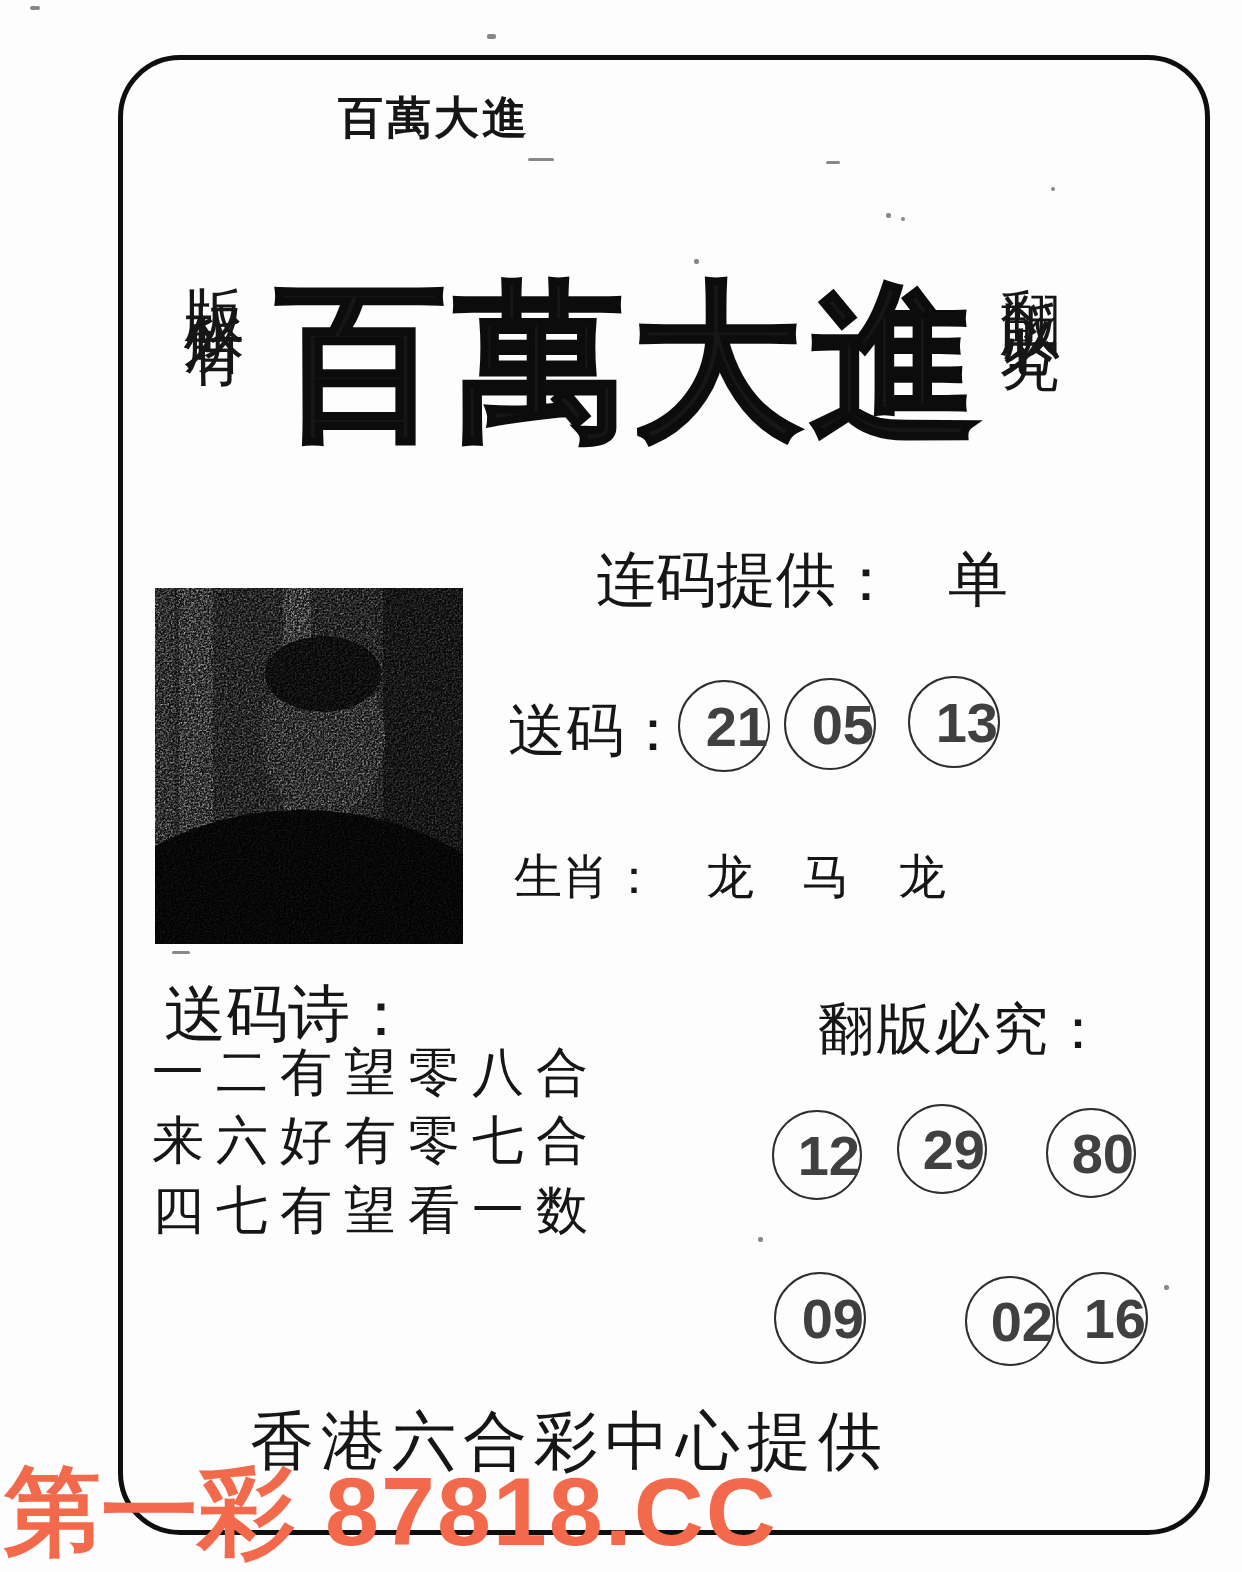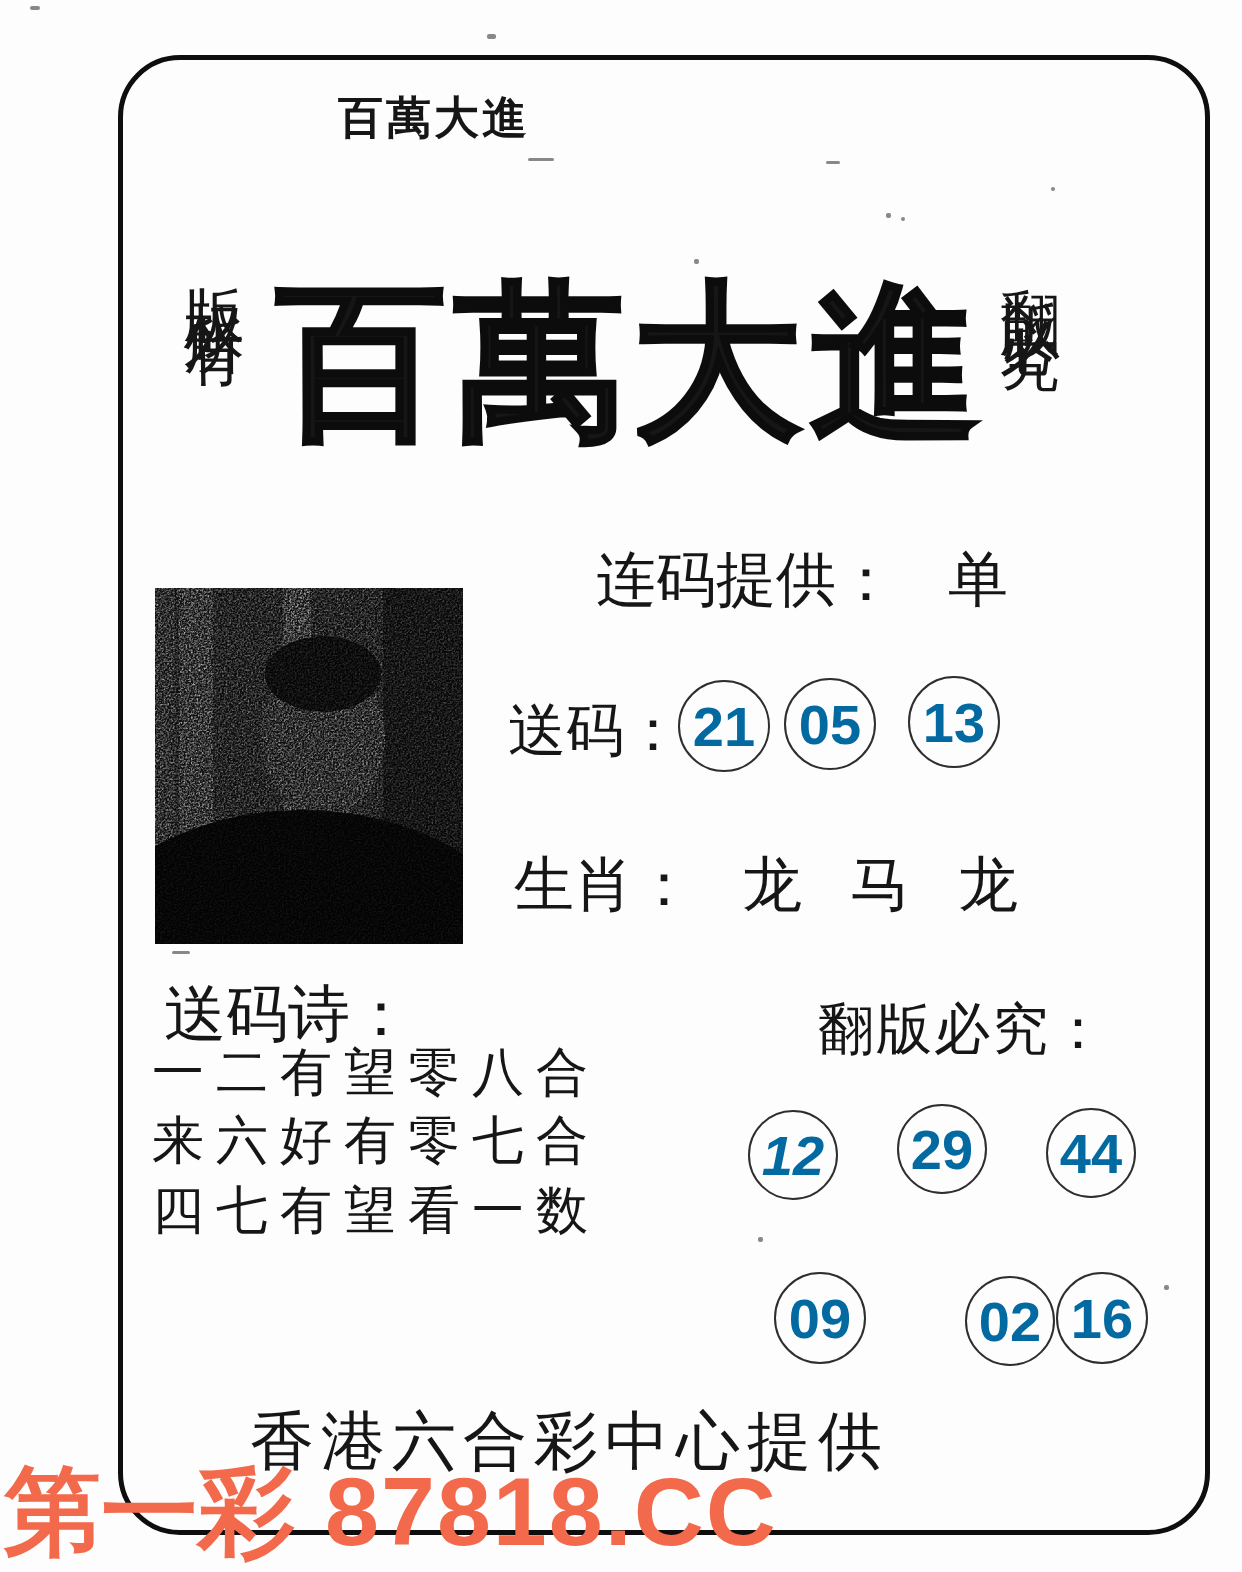--- a/index.html
+++ b/index.html
@@ -43,29 +43,29 @@
     white-space: nowrap;
     -webkit-text-stroke: 3px #0c0c0c;
   }
 
   .special-line { left: 596px; top: 540px; font-size: 60px; white-space: nowrap; }
   .special-line .val { margin-left: 52px; }
 
   .photo { left: 155px; top: 588px; }
 
   .sendcode-label { left: 508px; top: 692px; font-size: 58px; white-space: nowrap; }
-  .zodiac-line { left: 514px; top: 845px; font-size: 60px; white-space: nowrap; }
+  .zodiac-line { left: 514px; top: 845px; font-size: 48px; white-space: nowrap; }
   .zodiac-line .zv { margin-left: 48px; }
 
   .circle {
     border: 2px solid #2e2e2e;
     border-radius: 50%;
-    display: flex; align-items: center; justify-content: center;
+    display: flex; align-items: center; justify-content: flex-end;
     font-family: "Liberation Sans", sans-serif;
-    font-weight: 700; font-size: 56px; color: #0369a1;
+    font-weight: 700; font-size: 56px; color: #404040;
   }
 
   .poem-label { left: 164px; top: 972px; font-size: 62px; white-space: nowrap; }
   .poem-line  { font-size: 52px; letter-spacing: 12px; white-space: nowrap; }
   .pl0 { left: 152px; top: 1038px; }
   .pl1 { left: 152px; top: 1106px; }
   .pl2 { left: 152px; top: 1176px; }
 
   .serial-label { left: 818px; top: 992px; font-size: 56px; letter-spacing: 2px; white-space: nowrap; }
 
@@ -129,28 +129,28 @@
 <div class="abs zodiac-line">
   <span>生肖：</span><span class="zv">龙</span><span class="zv">马</span><span class="zv">龙</span>
 </div>
 
 <div class="abs poem-label">送码诗：</div>
 <div class="abs poem-line pl0">一二有望零八合</div>
 <div class="abs poem-line pl1">来六好有零七合</div>
 <div class="abs poem-line pl2">四七有望看一数</div>
 
 <div class="abs serial-label">翻版必究：</div>
-<div class="abs circle" style="left:748px; top:1110px; width:90px; height:90px;font-style:italic;">
+<div class="abs circle" style="left:772px; top:1110px; width:90px; height:90px;">
   <span>12</span>
 </div>
 <div class="abs circle" style="left:897px; top:1104px; width:90px; height:90px;">
   <span>29</span>
 </div>
 <div class="abs circle" style="left:1046px; top:1108px; width:90px; height:90px;">
-  <span>44</span>
+  <span>80</span>
 </div>
 <div class="abs circle" style="left:774px; top:1272px; width:92px; height:92px;">
   <span>09</span>
 </div>
 <div class="abs circle" style="left:965px; top:1276px; width:90px; height:90px;">
   <span>02</span>
 </div>
 <div class="abs circle" style="left:1056px; top:1272px; width:92px; height:92px;">
   <span>16</span>
 </div>

